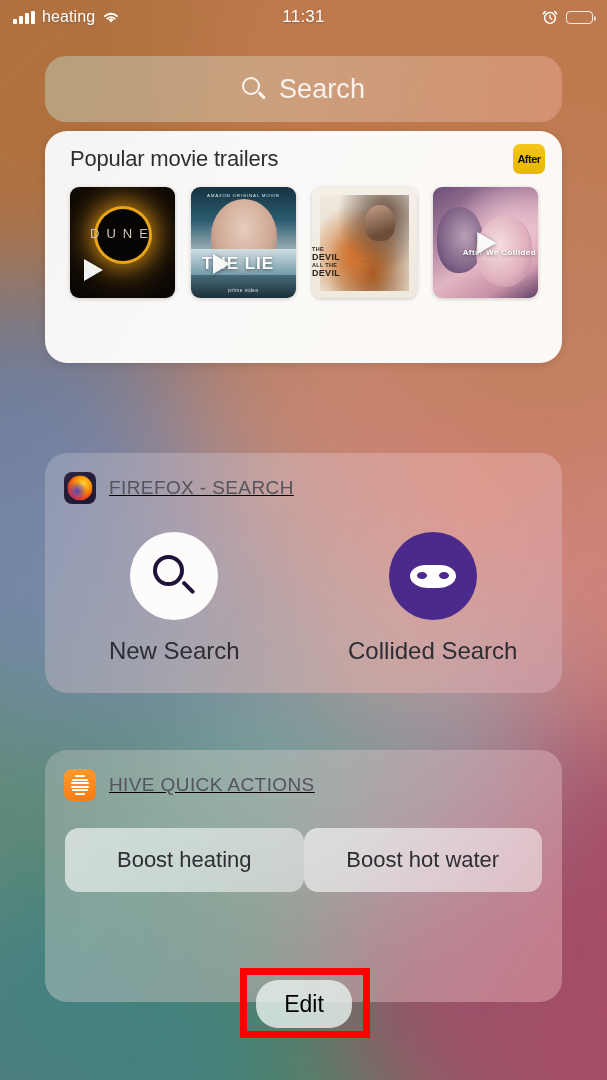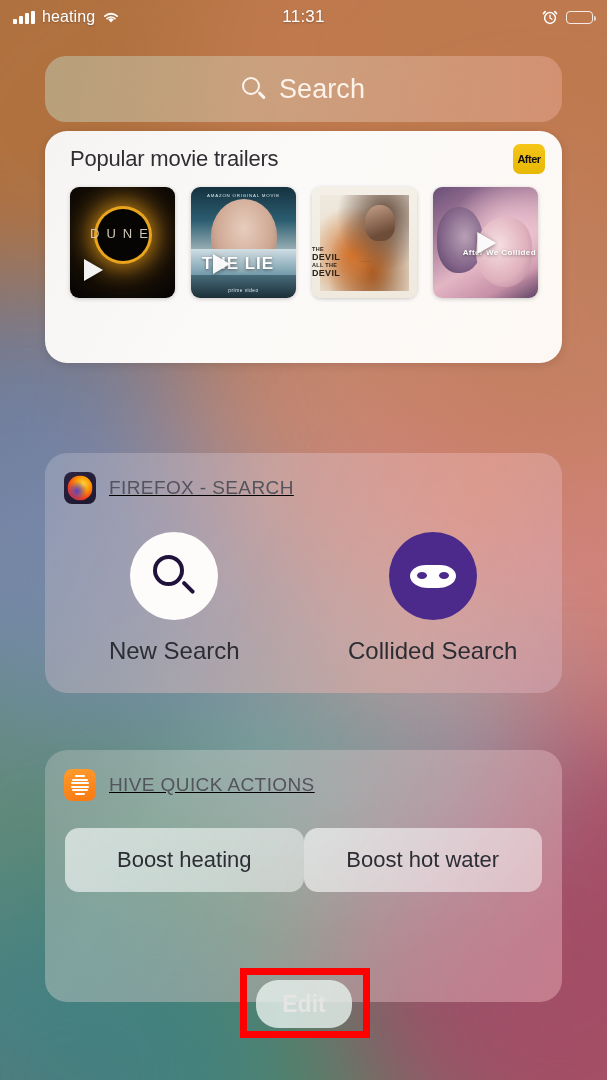--- a/index.html
+++ b/index.html
@@ -262,21 +262,21 @@
     background:linear-gradient(120deg, rgba(255,255,255,.62), rgba(255,255,255,.48));
     display:flex; align-items:center; justify-content:center;
     font-size:22px; color:#2d2d34;
   }
 
   
   #edit-button {
     position:absolute; left:256px; top:980px; width:96px; height:48px;
     border-radius:22px; background:rgba(229,239,236,.82);
     display:flex; align-items:center; justify-content:center;
-    font-size:23px; font-weight:700; color:#e5e5e5; z-index:30;
+    font-size:23px; font-weight:400; color:#000000; z-index:30;
   }
   #edit-highlight {
     position:absolute; left:240px; top:968px; width:130px; height:70px;
     border:7px solid #fe0000; z-index:35; pointer-events:none;
   }
 </style>
 </head>
 <body>
 
 <div id="wallpaper">

